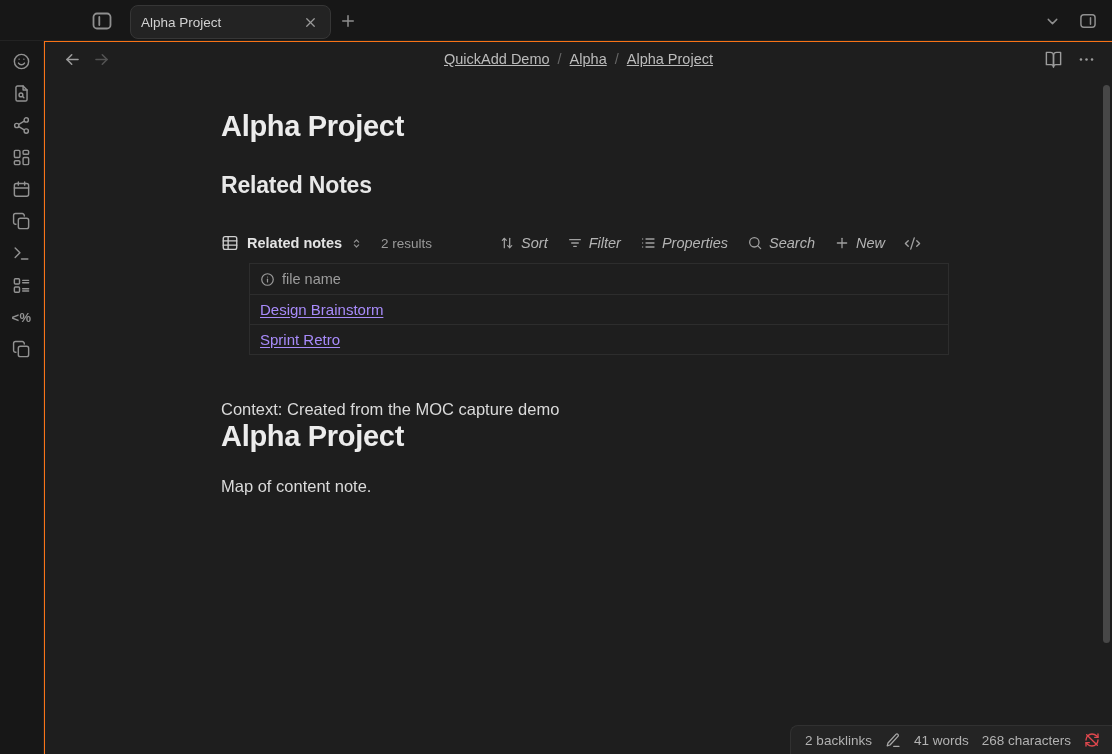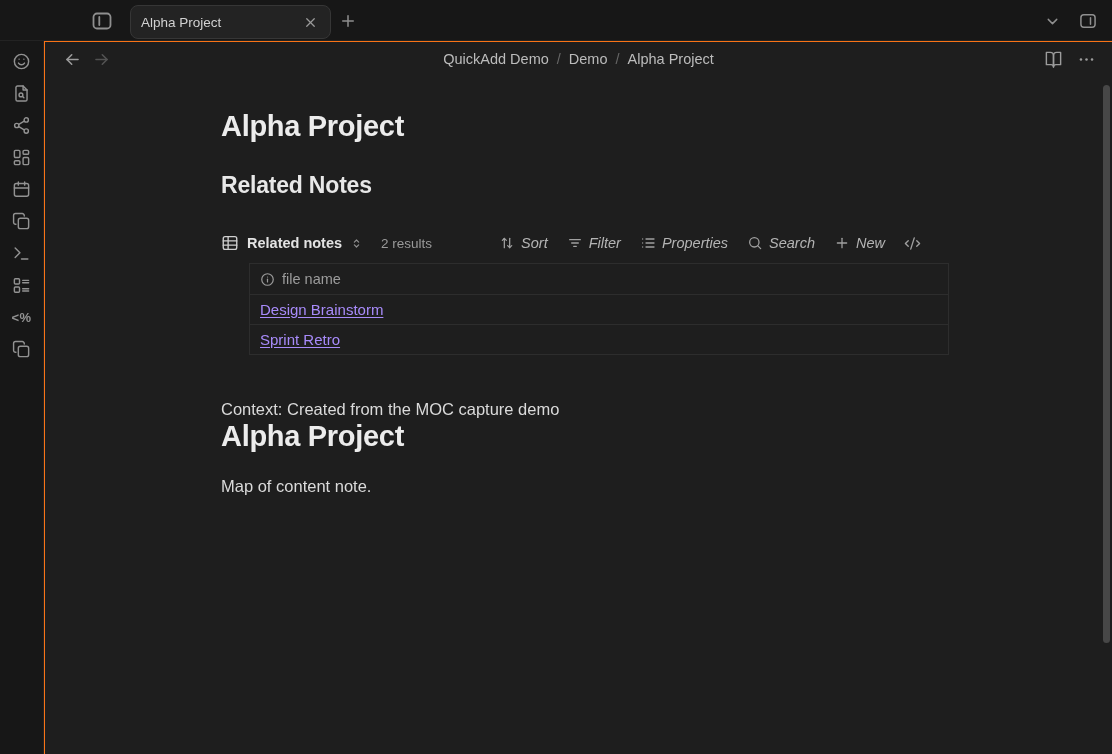--- a/index.html
+++ b/index.html
@@ -26,21 +26,21 @@
   .templater-glyph { font-size:13px; font-weight:700; letter-spacing:0.5px; font-family:"Liberation Sans", sans-serif; }
 
   
   .workspace { position:absolute; left:45px; top:42px; width:1067px; height:712px; background:#1e1e1e; }
   .view-header { position:absolute; left:0; top:0; width:100%; height:34px; }
   .nav-buttons { position:absolute; left:17px; top:7px; display:flex; gap:9px; }
   .nav-btn { width:20px; height:20px; display:flex; align-items:center; justify-content:center; cursor:pointer; }
   .nav-back { color:#9c9c9c; }
   .nav-fwd { color:#525252; }
   .breadcrumb { position:absolute; left:0; top:0; width:100%; height:34px; display:flex; align-items:center; justify-content:center; gap:8px; font-size:14.5px; color:#bcbcbc; }
-  .crumb { cursor:pointer; }
+  .crumb { cursor:pointer;text-decoration:underline; }
   .crumb-sep { color:#666; }
   .header-actions { position:absolute; right:16px; top:7px; display:flex; gap:13px; color:#9c9c9c; }
   .header-actions .hbtn { width:20px; height:20px; display:flex; align-items:center; justify-content:center; cursor:pointer; }
 
   
   .note-el { position:absolute; left:176px; width:700px; }
   .h1 { font-size:29px; font-weight:700; color:#ececec; letter-spacing:-0.3px; line-height:36px; }
   .h1-main { top:66px; }
   .h2 { top:129px; font-size:23px; font-weight:700; color:#e8e8e8; letter-spacing:-0.2px; line-height:28px; }
   .h1-embed { top:376px; }
@@ -204,21 +204,21 @@
         <span class="nav-btn nav-fwd">
           <svg width="19" height="19" viewBox="0 0 24 24" fill="none" stroke="currentColor" stroke-width="2" stroke-linecap="round" stroke-linejoin="round">
               <path d="M5 12h14"></path>
               <path d="M13 6l6 6-6 6"></path>
             </svg>
         </span>
       </div>
       <div class="breadcrumb">
         <span class="crumb">QuickAdd Demo</span>
         <span class="crumb-sep">/</span>
-        <span class="crumb">Demo</span>
+        <span class="crumb">Alpha</span>
         <span class="crumb-sep">/</span>
         <span class="crumb">Alpha Project</span>
       </div>
       <div class="header-actions">
         <span class="hbtn">
           <svg width="19" height="19" viewBox="0 0 24 24" fill="none" stroke="currentColor" stroke-width="1.8" stroke-linecap="round" stroke-linejoin="round">
               <path d="M12 7a4 4 0 0 0-4-4H3v15.5h6a3 3 0 0 1 3 3z"></path>
               <path d="M12 7a4 4 0 0 1 4-4h5v15.5h-6a3 3 0 0 0-3 3z"></path>
             </svg>
         </span>
@@ -330,14 +330,34 @@
       </tbody>
     </table>
 
     <p class="note-el para para-context">Context: Created from the MOC capture demo</p>
     <h1 class="note-el h1 h1-embed">Alpha Project</h1>
     <p class="note-el para para-moc">Map of content note.</p>
 
     <div class="scroll-thumb"></div>
   </div>
 
+  <div class="status-bar">
+    <span class="status-item">2 backlinks</span>
+    <span class="status-icon">
+      <svg width="16" height="16" viewBox="0 0 24 24" fill="none" stroke="currentColor" stroke-width="1.9" stroke-linecap="round" stroke-linejoin="round">
+          <path d="M16.4 3.6a2.1 2.1 0 0 1 3 3L7.5 19.5l-4.2 1.2 1.2-4.2z"></path>
+          <path d="M13 21.5h8"></path>
+        </svg>
+    </span>
+    <span class="status-item">41 words</span>
+    <span class="status-item">268 characters</span>
+    <span class="status-icon sync-error">
+      <svg width="16" height="16" viewBox="0 0 24 24" fill="none" stroke="currentColor" stroke-width="2" stroke-linecap="round" stroke-linejoin="round">
+          <path d="M3 12a9 9 0 0 1 9-9 9.75 9.75 0 0 1 6.74 2.74L21 8"></path>
+          <path d="M21 3v5h-5"></path>
+          <path d="M21 12a9 9 0 0 1-9 9 9.75 9.75 0 0 1-6.74-2.74L3 16"></path>
+          <path d="M3 21v-5h5"></path>
+          <line x1="4" y1="4" x2="20" y2="20"></line>
+        </svg>
+    </span>
+  </div>
 
 </div>
 
 </body></html>

